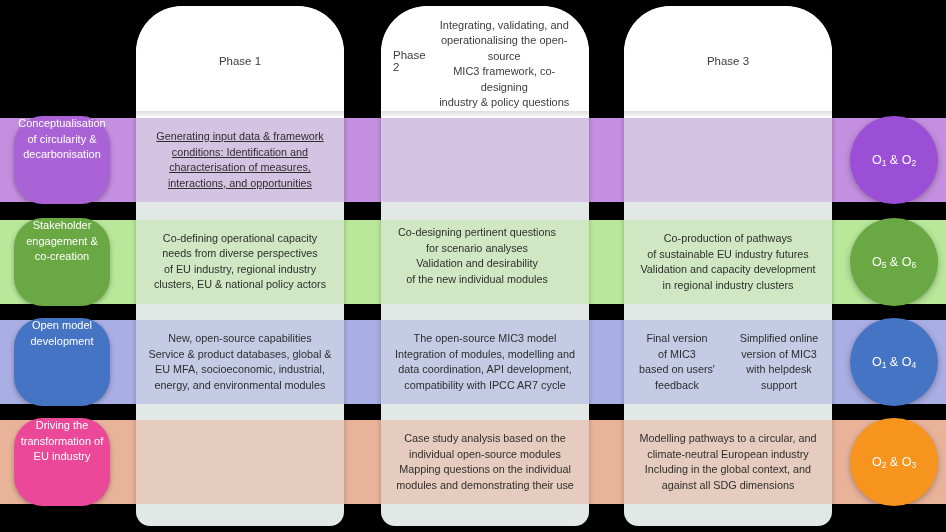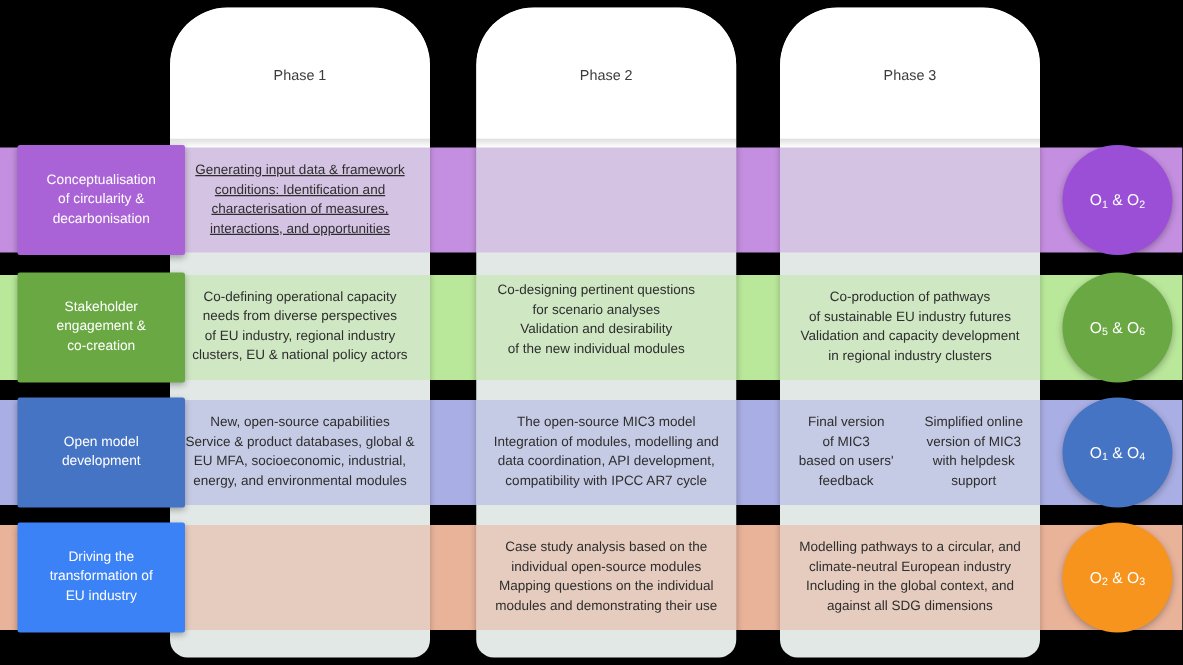--- a/index.html
+++ b/index.html
@@ -77,25 +77,25 @@
     white-space: pre-line;
     display: flex;
     align-items: center;
     justify-content: center;
   }
 
   
   .row-label {
     position: absolute;
     left: 14px;
-    width: 134px;
-    border-radius: 2px;
+    width: 96px;
+    border-radius: 29px;
     z-index: 6;
     display: flex;
-    align-items: center;
+    align-items: flex-start;
     justify-content: center;
     text-align: center;
     color: #ffffff;
     font-size: 11px;
     line-height: 15.5px;
     white-space: pre-line;
     box-shadow: 0 2px 5px rgba(0,0,0,.3);
   }
 
   
@@ -126,20 +126,24 @@
     </div>
   <div id="columns">
       <div class="col-card" style="left: 136px; width: 208px;">
         <div class="col-head">
           <div class="phase-title">Phase 1</div>
         </div>
       </div>
       <div class="col-card" style="left: 381px; width: 208px;">
         <div class="col-head">
           <div class="phase-title">Phase 2</div>
+          <div class="phase-desc">Integrating, validating, and
+operationalising the open-source
+MIC3 framework, co-designing
+industry &amp; policy questions</div>
         </div>
       </div>
       <div class="col-card" style="left: 624px; width: 208px;">
         <div class="col-head">
           <div class="phase-title">Phase 3</div>
         </div>
       </div>
     </div>
   <div id="washes">
       <div class="cell-wash" style="position: absolute; left: 136px; width: 208px; top: 118px; height: 84px; background: rgba(196, 143, 224, 0.42);"></div>
@@ -199,21 +203,21 @@
     </div>
   <div id="rowlabels">
       <div class="row-label" style="top: 116px; height: 88px; background: rgb(169, 99, 214);"><span>Conceptualisation
 of circularity &amp;
 decarbonisation</span></div>
       <div class="row-label" style="top: 218px; height: 88px; background: rgb(106, 168, 67);"><span>Stakeholder
 engagement &amp;
 co-creation</span></div>
       <div class="row-label" style="top: 318px; height: 88px; background: rgb(69, 116, 196);"><span>Open model
 development</span></div>
-      <div class="row-label" style="top: 418px; height: 88px; background: #3b82f6;"><span>Driving the
+      <div class="row-label" style="top: 418px; height: 88px; background: #ec4899;"><span>Driving the
 transformation of
 EU industry</span></div>
     </div>
   <div id="circles">
       <div class="obj-circle" style="top: 116px; background: rgb(155, 79, 214);">
         <span>O<sub>1</sub> &amp; O<sub>2</sub></span>
       </div>
       <div class="obj-circle" style="top: 218px; background: rgb(106, 168, 67);">
         <span>O<sub>5</sub> &amp; O<sub>6</sub></span>
       </div>

